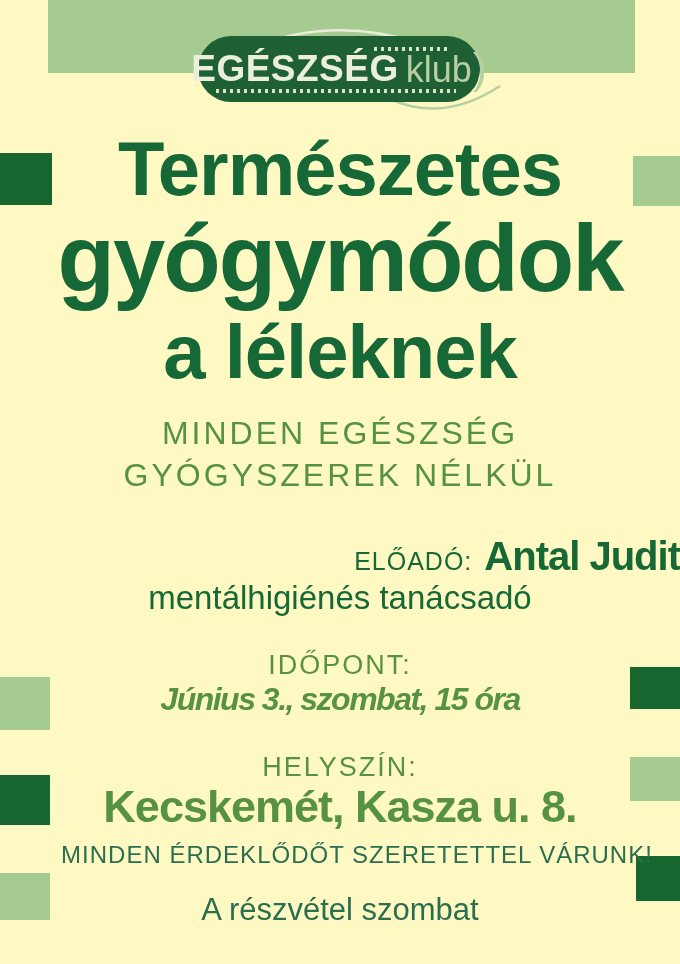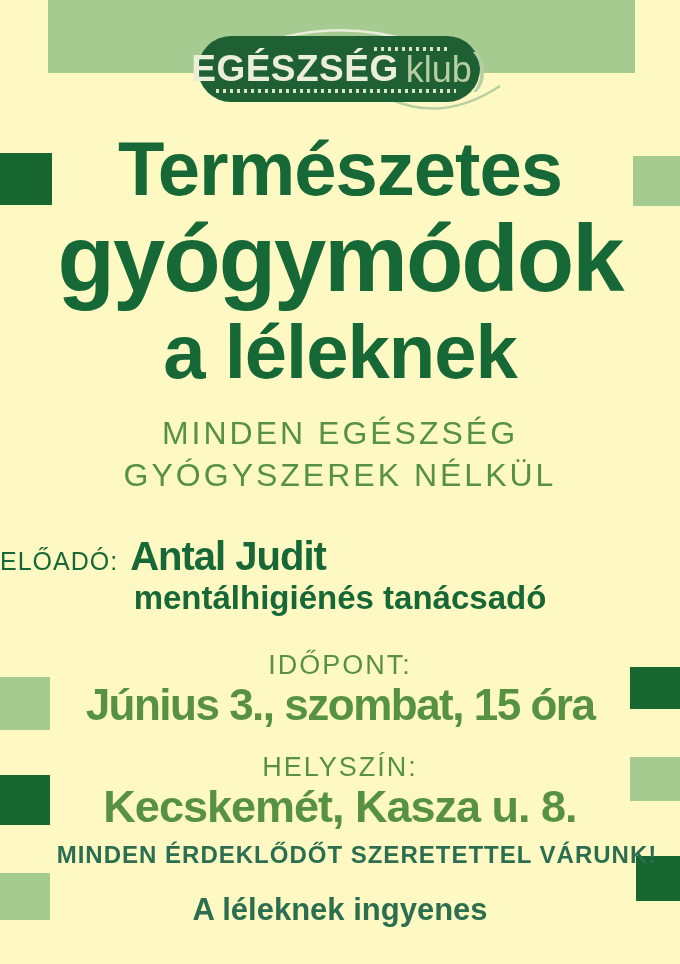--- a/index.html
+++ b/index.html
@@ -38,38 +38,38 @@
     color:#b7cfa2;font-weight:300;font-size:36px;line-height:1;margin-left:7px;margin-top:2px;
   }
   .logo-paren{
     color:#b7cfa2;font-weight:300;font-size:42px;line-height:1;margin-left:1px;margin-top:0px;
   }
   .dots{position:absolute;height:4px;
     background:repeating-linear-gradient(90deg,#d9e4c2 0 3px,rgba(0,0,0,0) 3px 7px);}
   .dots-top{right:30px;top:11px;width:76px;}
   .dots-bottom{left:18px;bottom:9px;width:240px;}
   
-  .txt{position:absolute;left:0;width:100%;text-align:center;line-height:1;font-weight:bold;}
+  .txt{position:absolute;left:0;width:100%;text-align:center;line-height:1;}
   .title-line{color:#166936;font-weight:bold;}
   .t1{top:131px;font-size:76px;letter-spacing:-1px;}
   .t2{top:212px;font-size:94px;letter-spacing:-2px;}
   .t3{top:314px;font-size:76px;letter-spacing:-1px;}
   .sub{color:#579243;font-weight:400;font-size:32px;letter-spacing:3px;}
   .sub1{top:417px;}
   .sub2{top:459px;}
   .speaker-row{
     position:absolute;left:0;top:534px;width:100%;
-    display:flex;justify-content:flex-start;align-items:baseline;gap:12px;
+    display:flex;justify-content:flex-end;align-items:baseline;gap:12px;
   }
   .speaker-label{color:#166936;font-size:25px;letter-spacing:1px;}
   .speaker-name{color:#166936;font-weight:bold;font-size:40px;letter-spacing:-1px;}
   .speaker-role{top:581px;color:#166936;font-size:33px;}
   .small-label{color:#579243;font-size:27px;letter-spacing:2px;font-weight:400;}
   .time-label{top:652px;}
-  .time-value{top:683px;color:#579243;font-weight:bold;font-size:44px;letter-spacing:-1.5px;}
+  .time-value{top:683px;color:#579243;font-weight:bold;font-size:32px;letter-spacing:-1.5px;font-style:italic;}
   .loc-label{top:754px;}
   .loc-value{top:784px;color:#579243;font-weight:bold;font-size:45px;letter-spacing:-1px;}
   .foot1{top:843px;color:#2b6e50;font-size:24px;letter-spacing:1px;margin-left:17px;}
   .foot2{top:894px;color:#2b6e50;font-size:31px;}
 </style>
 </head>
 <body>
 
 <div class="poster">
 
@@ -110,15 +110,15 @@
   </div>
   <div class="txt speaker-role">mentálhigiénés tanácsadó</div>
 
   <div class="txt small-label time-label">IDŐPONT:</div>
   <div class="txt time-value">Június 3., szombat, 15 óra</div>
 
   <div class="txt small-label loc-label">HELYSZÍN:</div>
   <div class="txt loc-value">Kecskemét, Kasza u. 8.</div>
 
   <div class="txt foot1">MINDEN ÉRDEKLŐDŐT SZERETETTEL VÁRUNK!</div>
-  <div class="txt foot2">A léleknek ingyenes</div>
+  <div class="txt foot2">A részvétel szombat</div>
 
 </div>
 
 </body></html>

